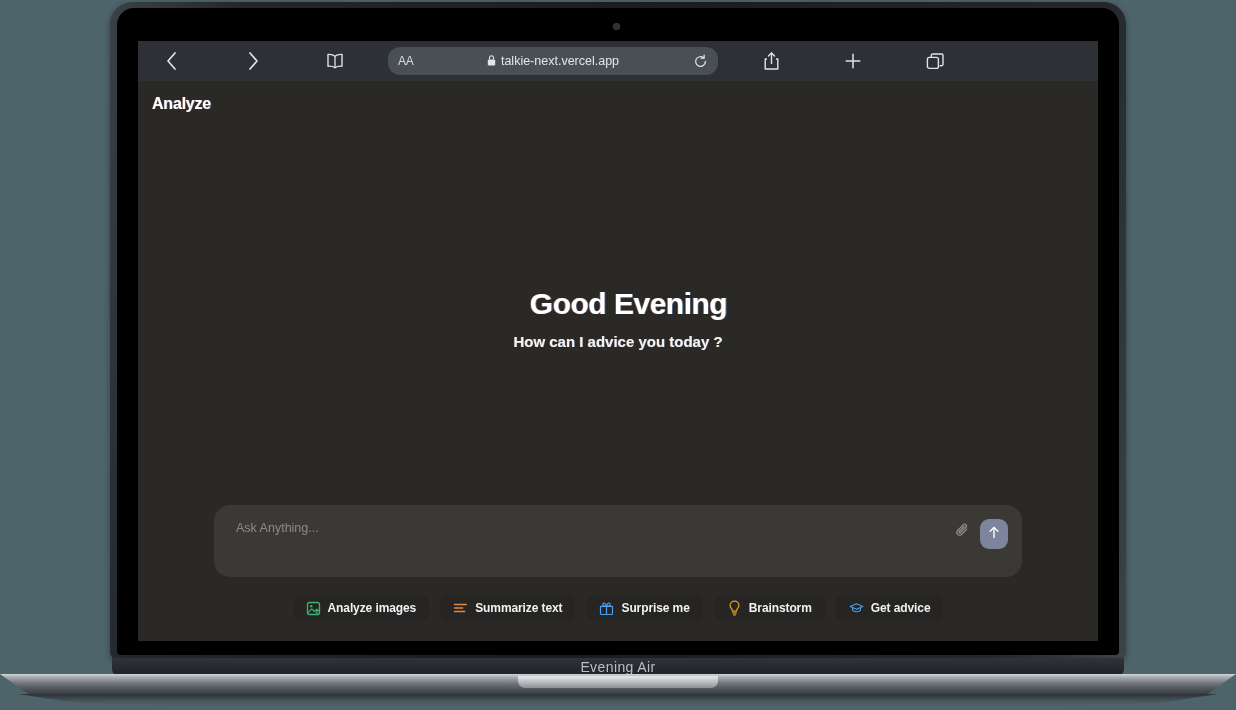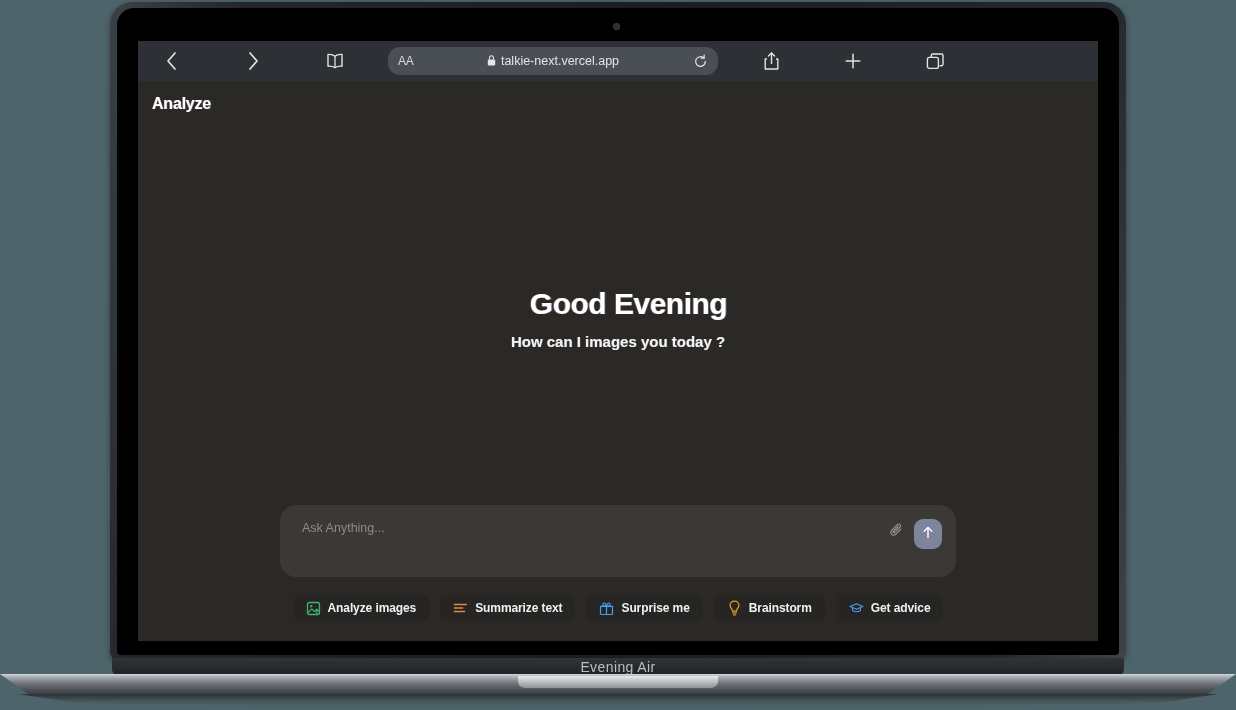--- a/index.html
+++ b/index.html
@@ -234,21 +234,21 @@
 
   
   #composer-wrap {
     position: absolute;
     left: 0; right: 0;
     top: 424px;
     display: flex;
     justify-content: center;
   }
   #composer {
-    width: 676px;
+    width: 808px;
     height: 72px;
     background: #3b3936;
     border-radius: 16px;
     display: flex;
     align-items: flex-start;
     padding: 14px 14px 0 22px;
     box-sizing: border-box;
     position: relative;
   }
   #ask-input {
@@ -426,21 +426,21 @@
     </div>
 
     <div id="app-viewport">
 
       <div id="app-header">
         <span id="app-logo">Analyze</span>
       </div>
 
       <div id="greeting-block">
         <h1 id="greeting-title">Good Evening</h1>
-        <p id="greeting-subtitle">How can I images you today ?</p>
+        <p id="greeting-subtitle">How can I advice you today ?</p>
       </div>
 
       <div id="composer-wrap">
         <div id="composer">
           <input id="ask-input" type="text" placeholder="Ask Anything..." style="">
           <div id="attach-btn">
             <span>
               <svg width="16" height="16" viewBox="0 0 18 18" fill="none">
                 <path d="M13.3 8.1 L7.5 13.9 C6.2 15.2 4.2 15.2 3 13.9 C1.7 12.7 1.7 10.7 3 9.4 L9.5 2.9 C10.3 2.1 11.6 2.1 12.4 2.9 C13.2 3.7 13.2 5 12.4 5.8 L6.2 12 C5.8 12.4 5.2 12.4 4.8 12 C4.4 11.6 4.4 11 4.8 10.6 L10.3 5.1" stroke="#9b9893" stroke-width="1.3" stroke-linecap="round" stroke-linejoin="round" fill="none"></path>
               </svg>

